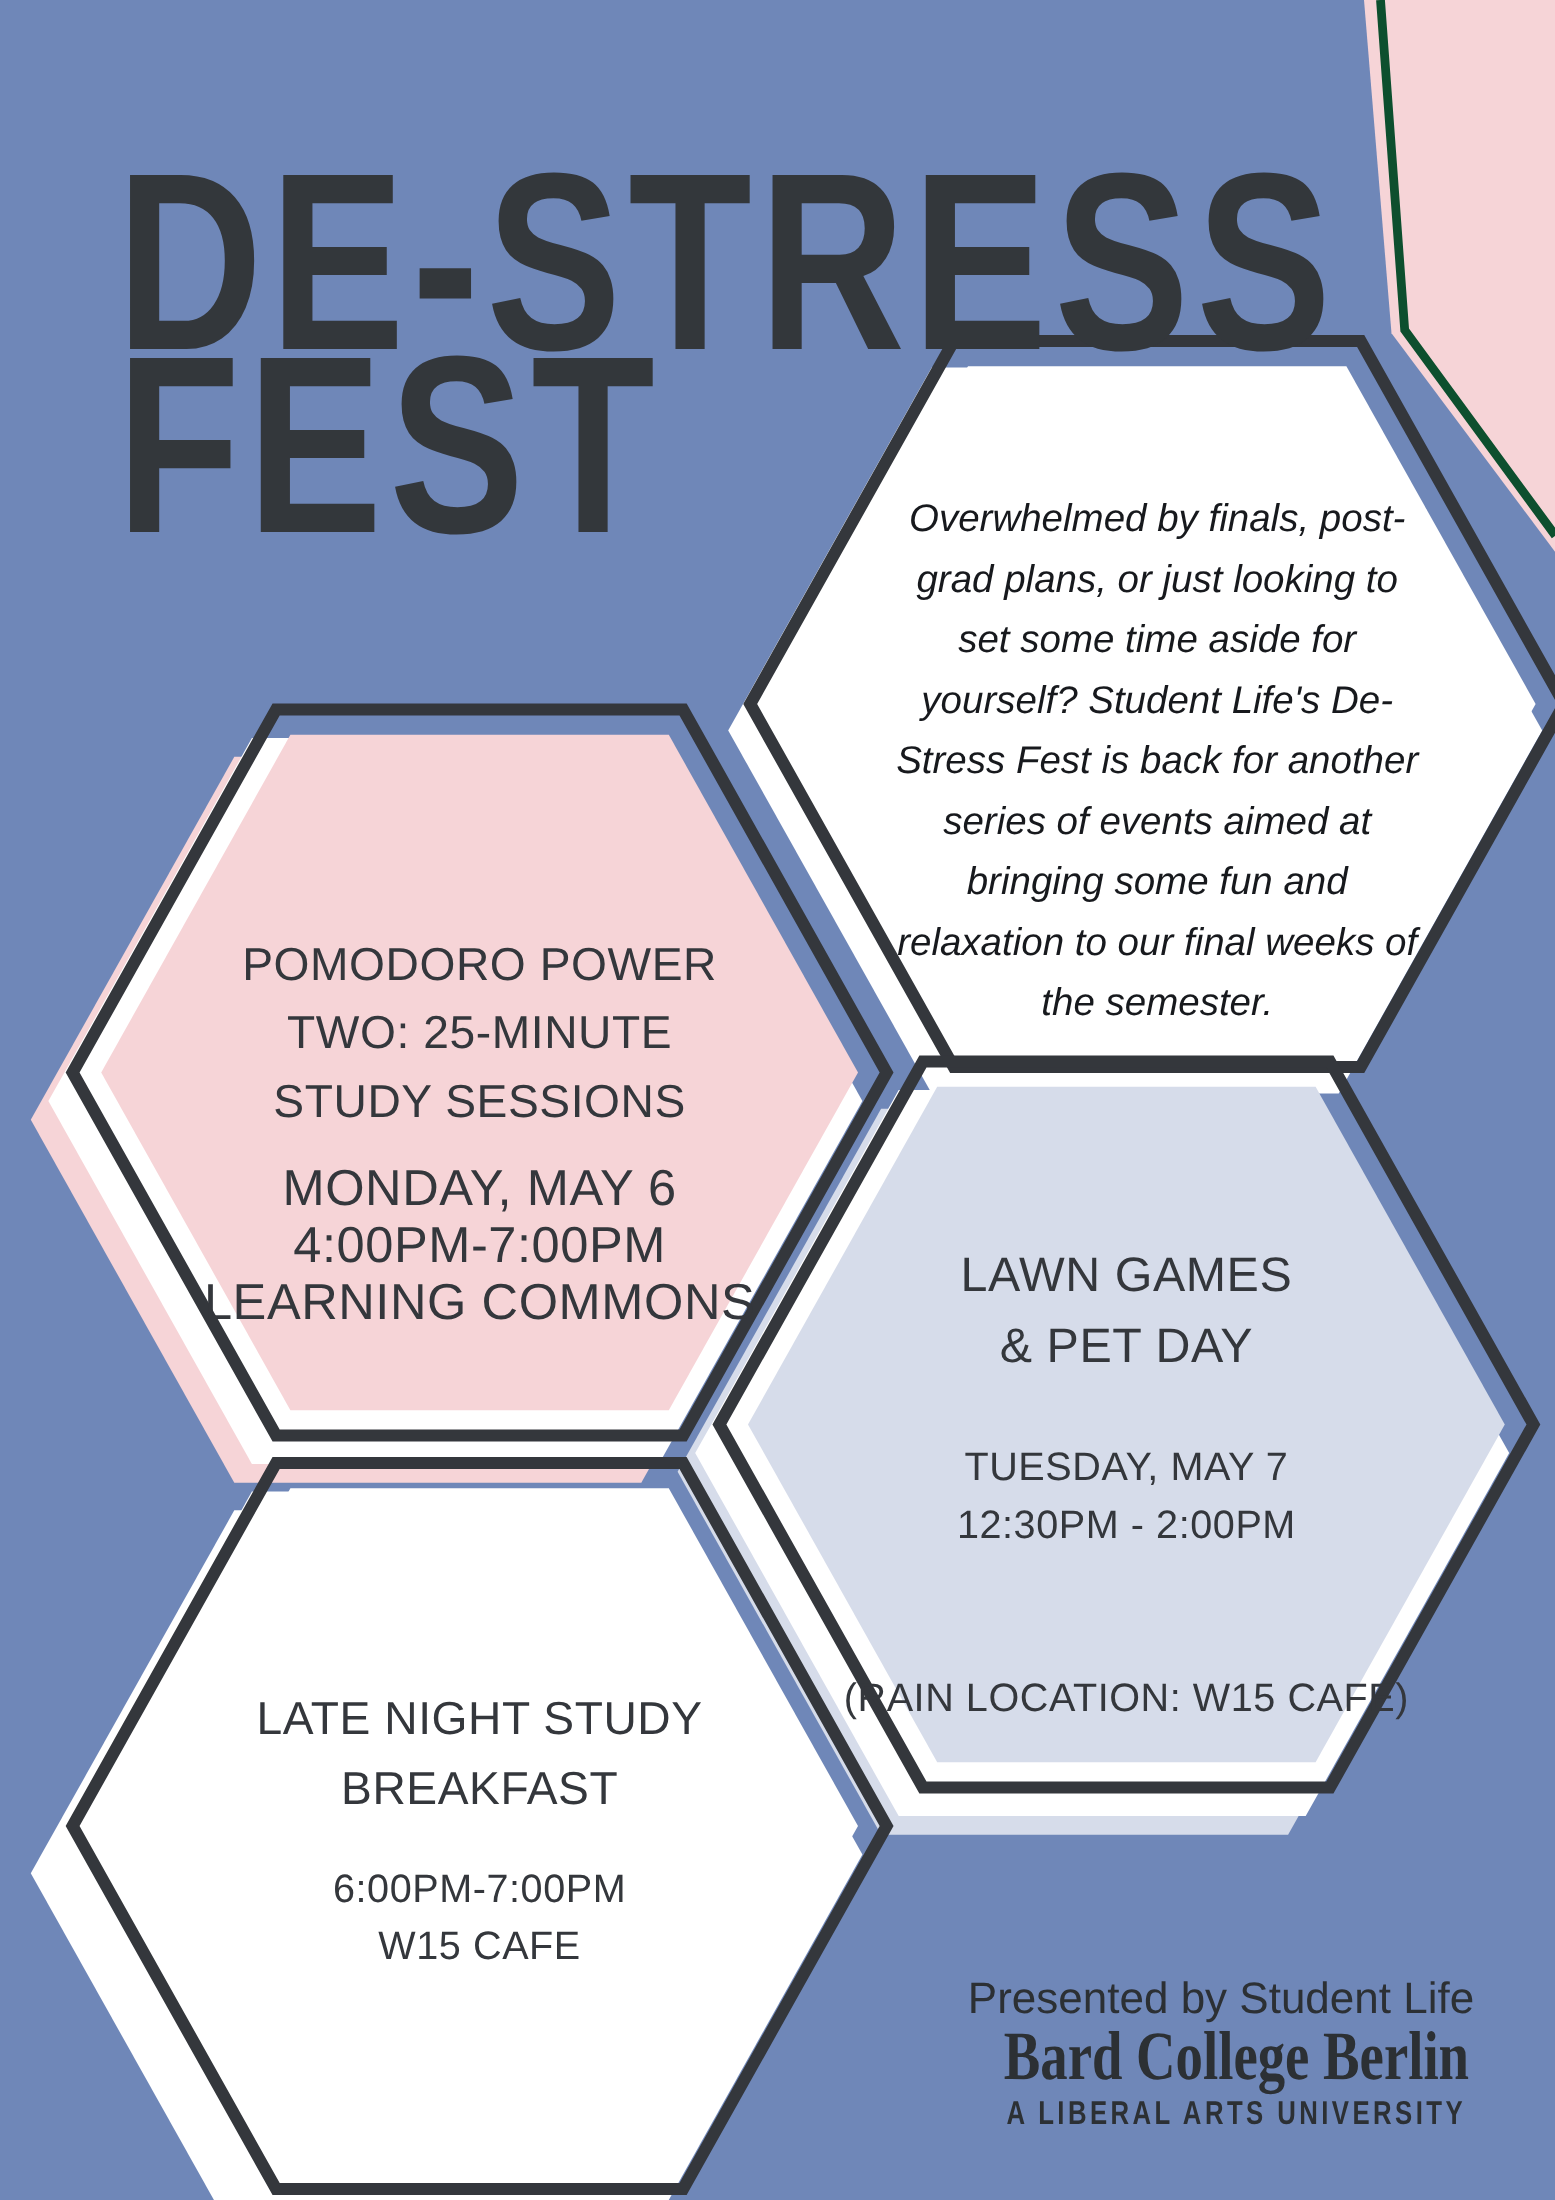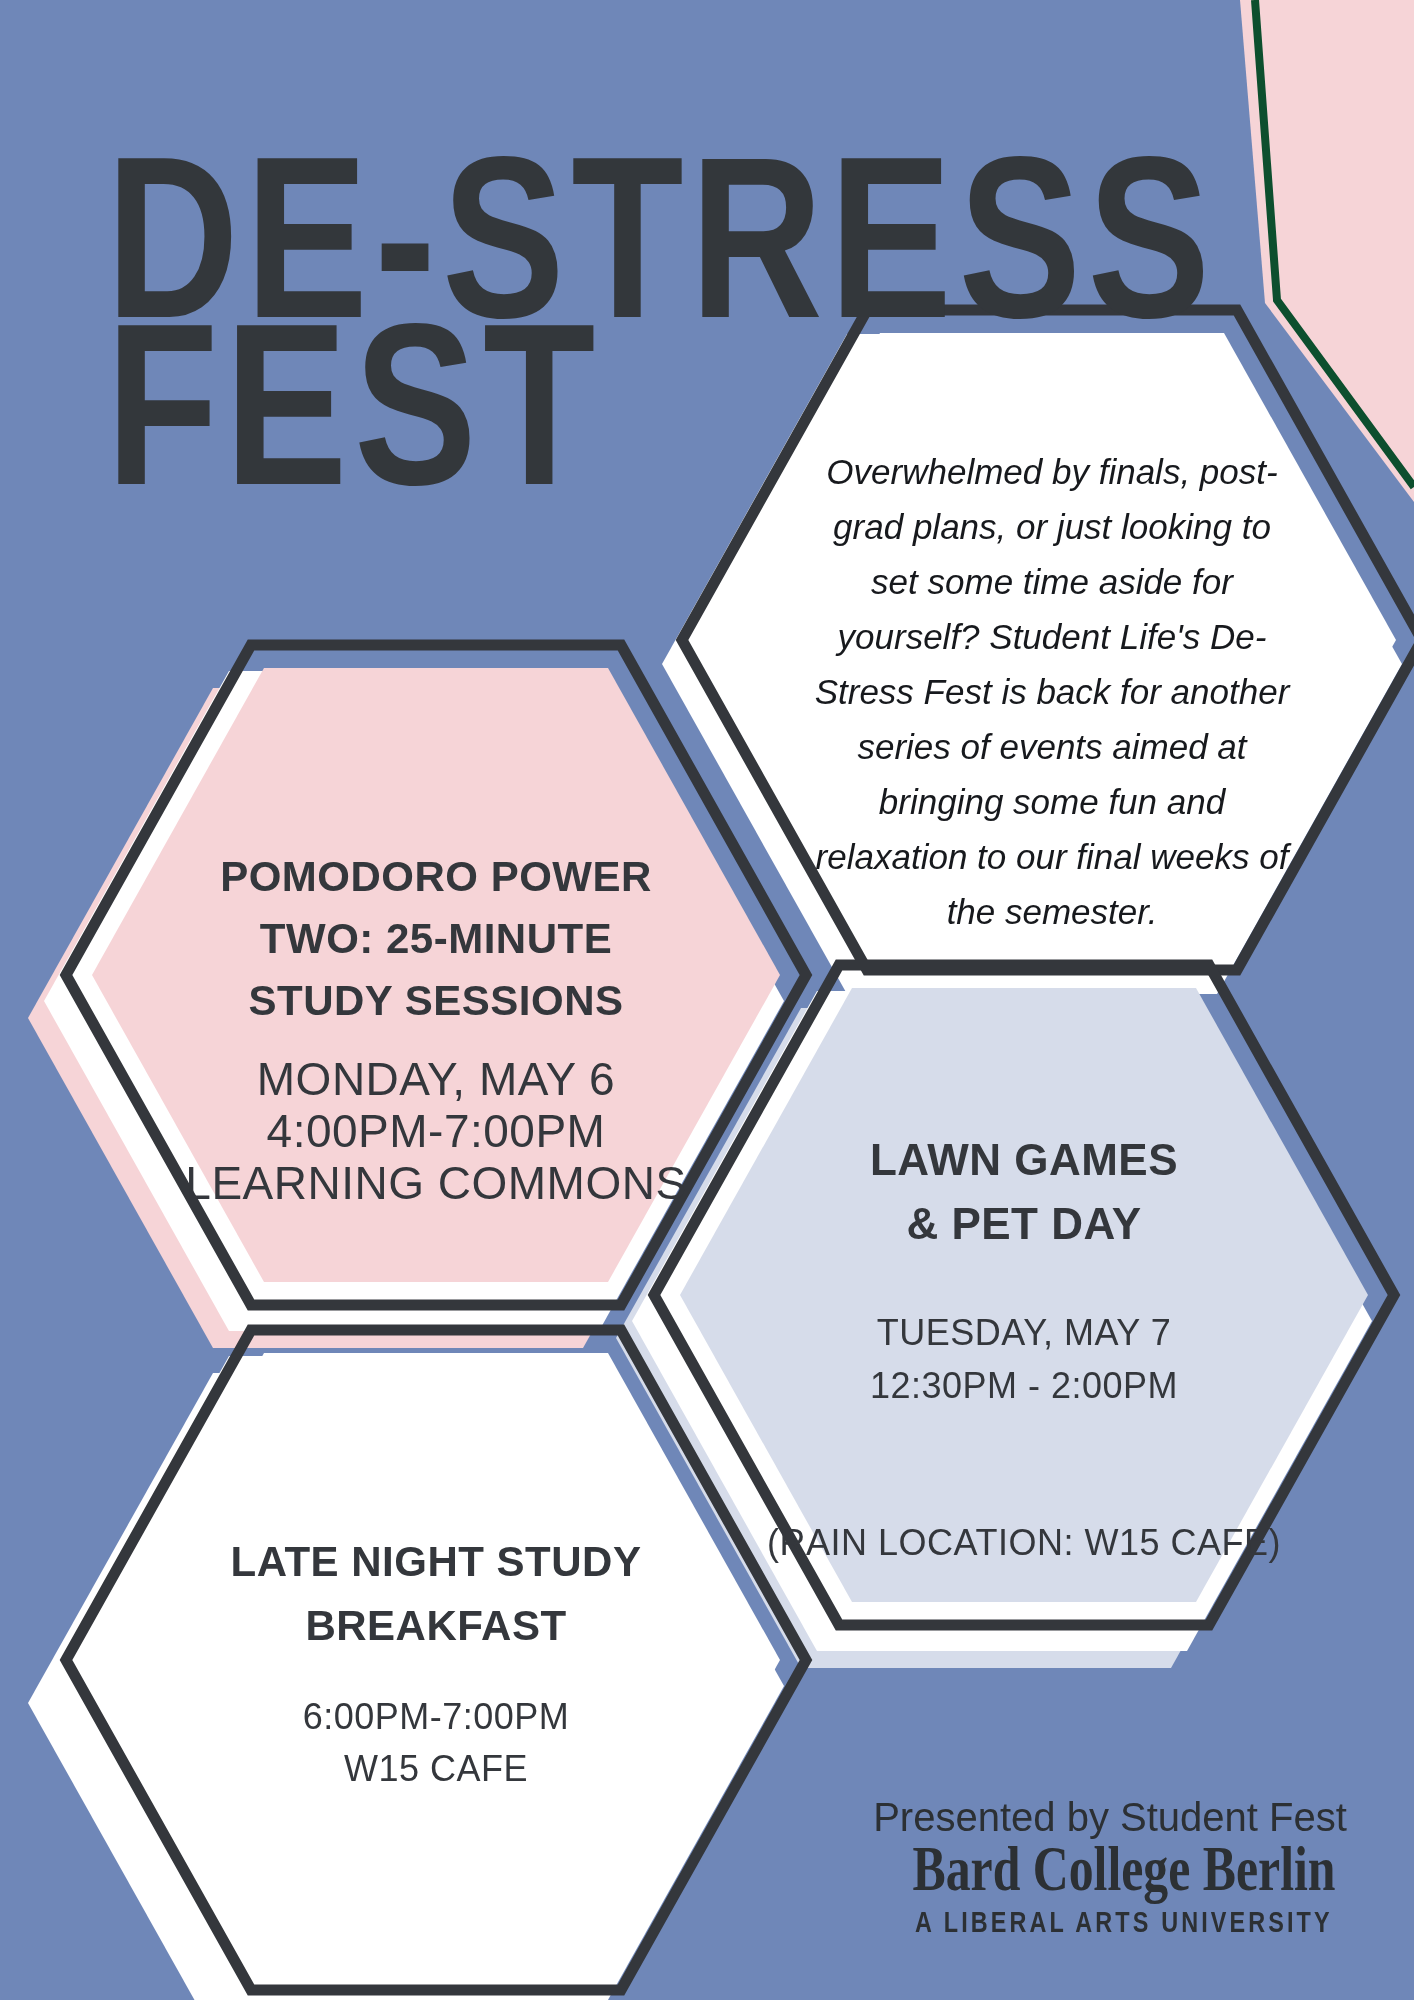--- a/index.html
+++ b/index.html
@@ -9,21 +9,21 @@
 
   .txt{position:absolute;text-align:center;color:#34373c;margin-top:36px;}
 
   .poster-title{position:absolute;left:106px;top:154px;color:#33373b;
     font-weight:bold;font-size:230px;line-height:167px;letter-spacing:8px;
     transform:scaleX(0.8);transform-origin:left top;white-space:nowrap;}
 
   .intro-text{left:802px;top:408px;width:500px;
     font-style:italic;font-size:35px;line-height:55px;color:#17191d;}
 
-  .card-title{font-weight:bold;letter-spacing:0.5px;}
+  .card-title{font-weight:normal;letter-spacing:0.5px;}
   .card-meta{letter-spacing:0.5px;}
 
   .pomodoro-title{left:176px;top:810px;width:520px;font-size:42px;line-height:62px;}
   .pomodoro-meta{left:176px;top:1017px;width:520px;font-size:46px;line-height:52px;}
 
   .lawn-title{left:764px;top:1092px;width:520px;font-size:44px;line-height:64px;}
   .lawn-meta{left:764px;top:1270px;width:520px;font-size:36px;line-height:53px;}
   .lawn-note{left:764px;top:1484px;width:520px;font-size:36px;line-height:46px;}
 
   .breakfast-title{left:176px;top:1494px;width:520px;font-size:42px;line-height:64px;}
@@ -119,18 +119,18 @@
   <div class="txt card-title breakfast-title">
     <div>LATE NIGHT STUDY</div>
     <div>BREAKFAST</div>
   </div>
   <div class="txt card-meta breakfast-meta">
     <div>6:00PM-7:00PM</div>
     <div>W15 CAFE</div>
   </div>
 
   <div class="txt footer">
-    <div class="footer-presented">Presented by Student Fest</div>
+    <div class="footer-presented">Presented by Student Life</div>
     <div class="footer-institution">Bard College Berlin</div>
     <div class="footer-tagline">A LIBERAL ARTS UNIVERSITY</div>
   </div>
 
 </div>
 
 </body></html>

